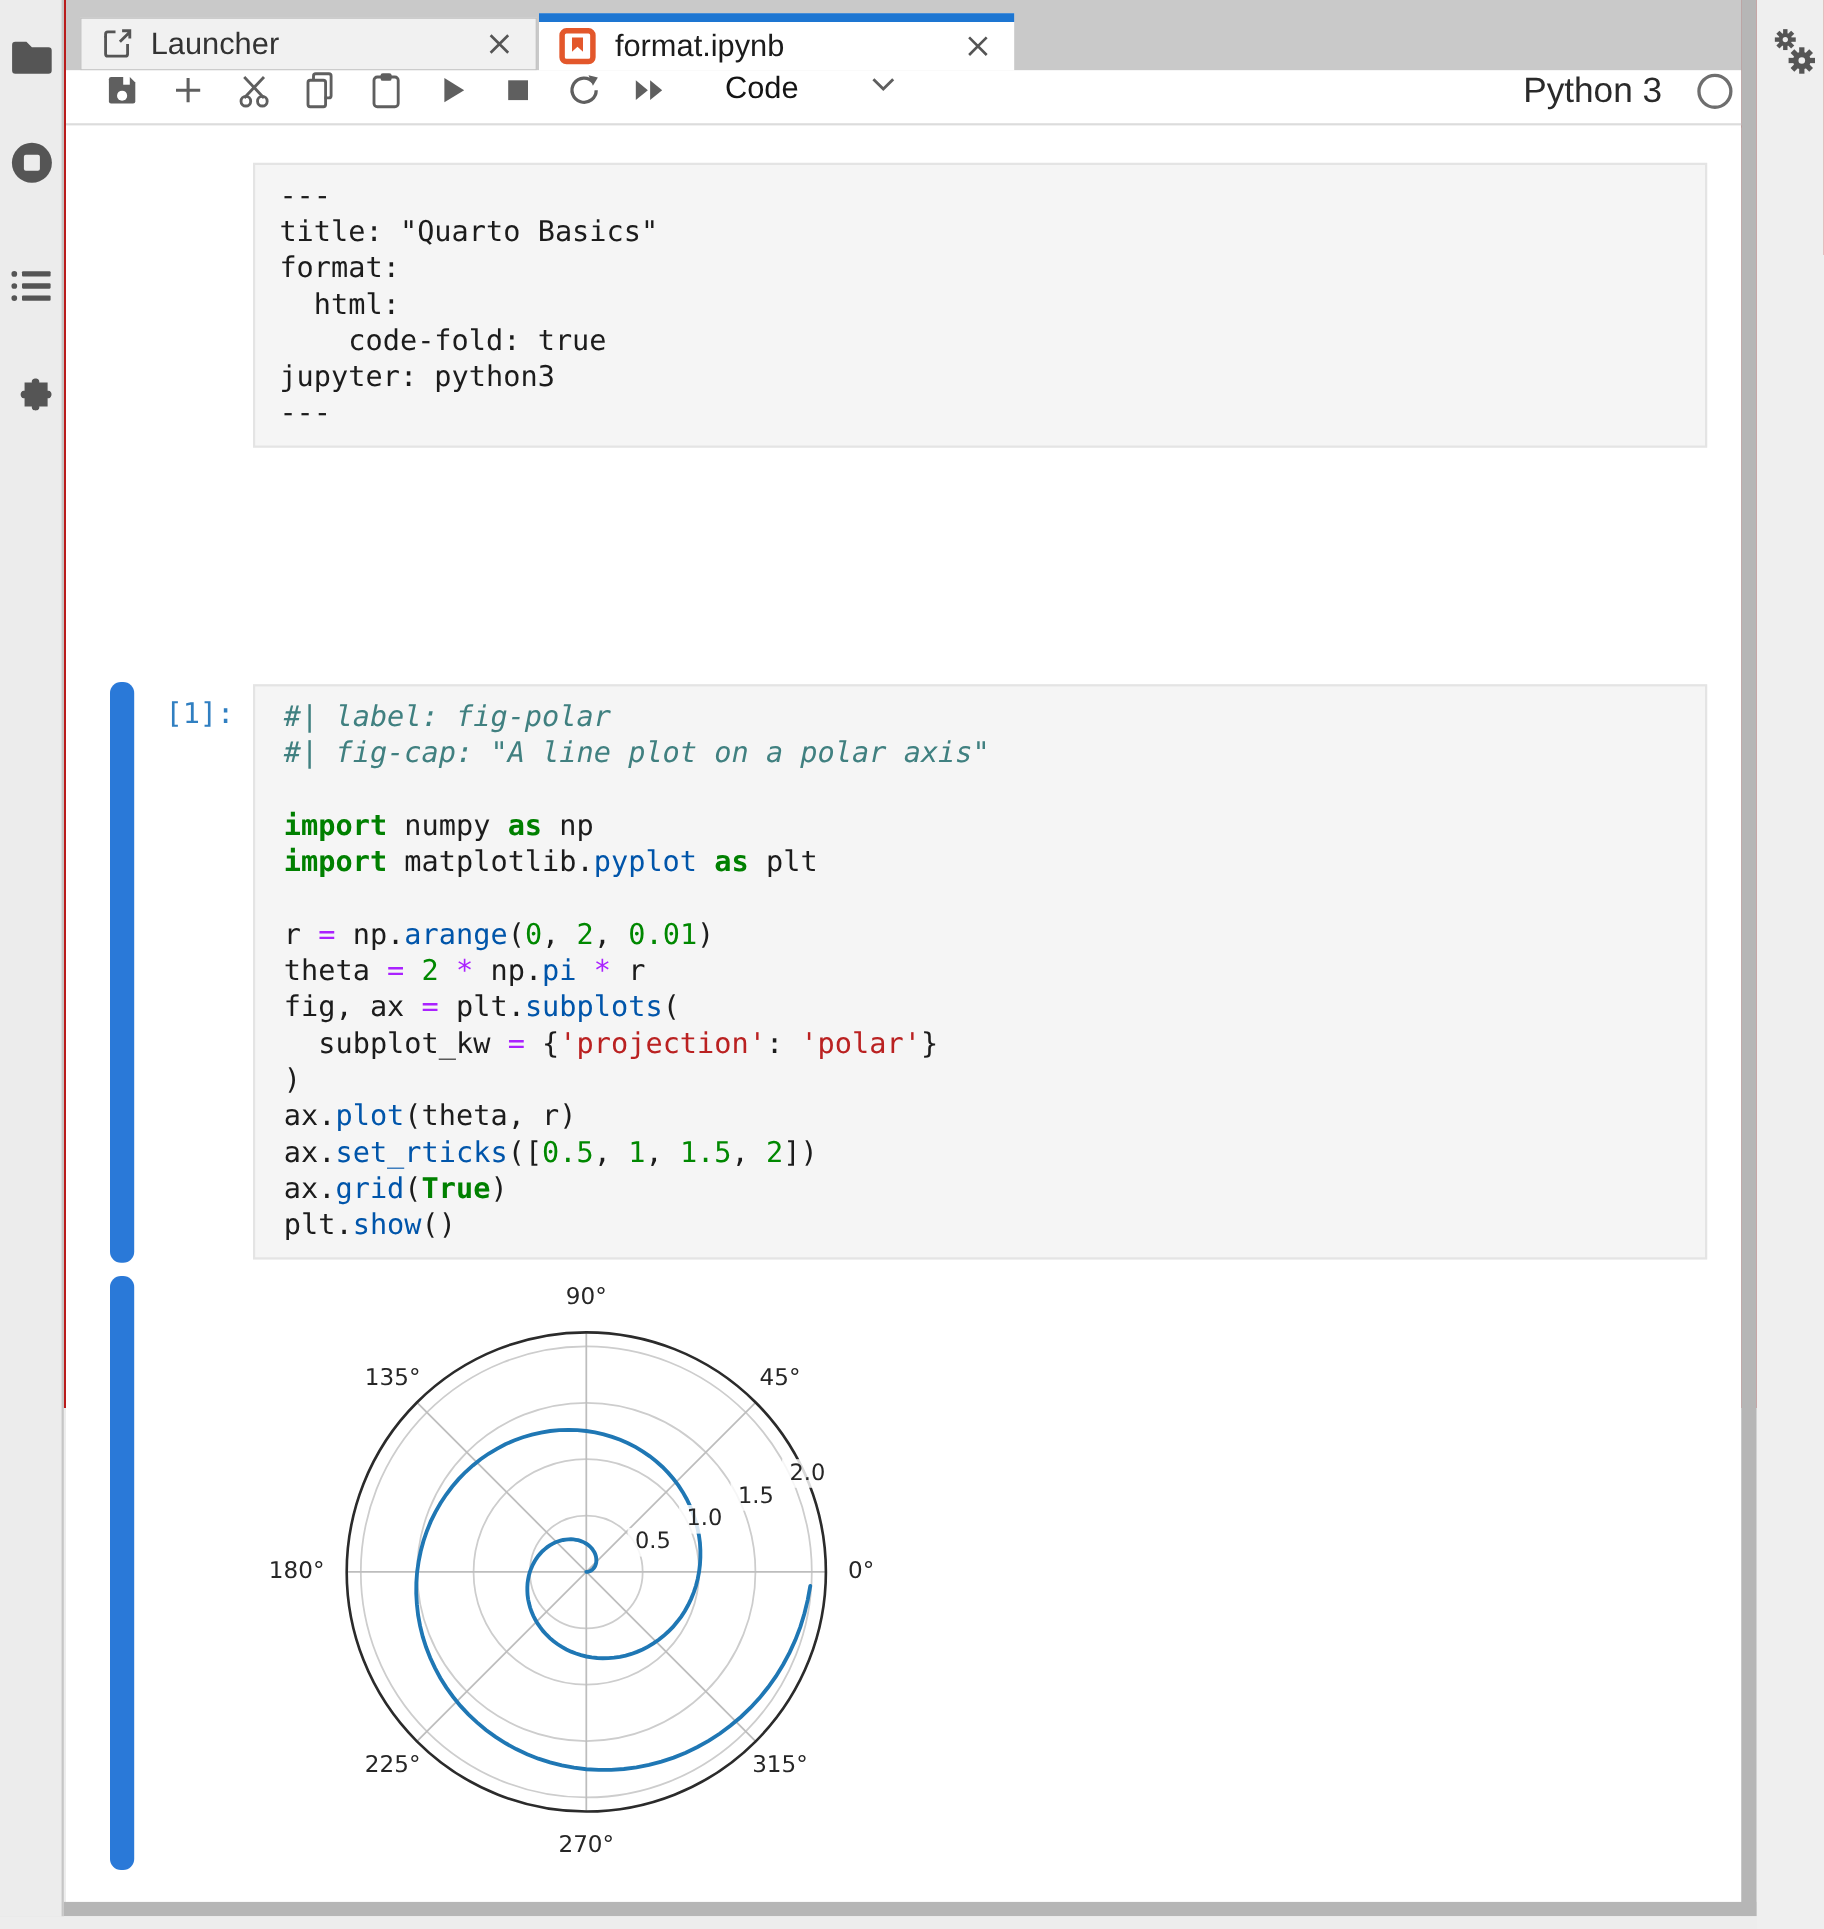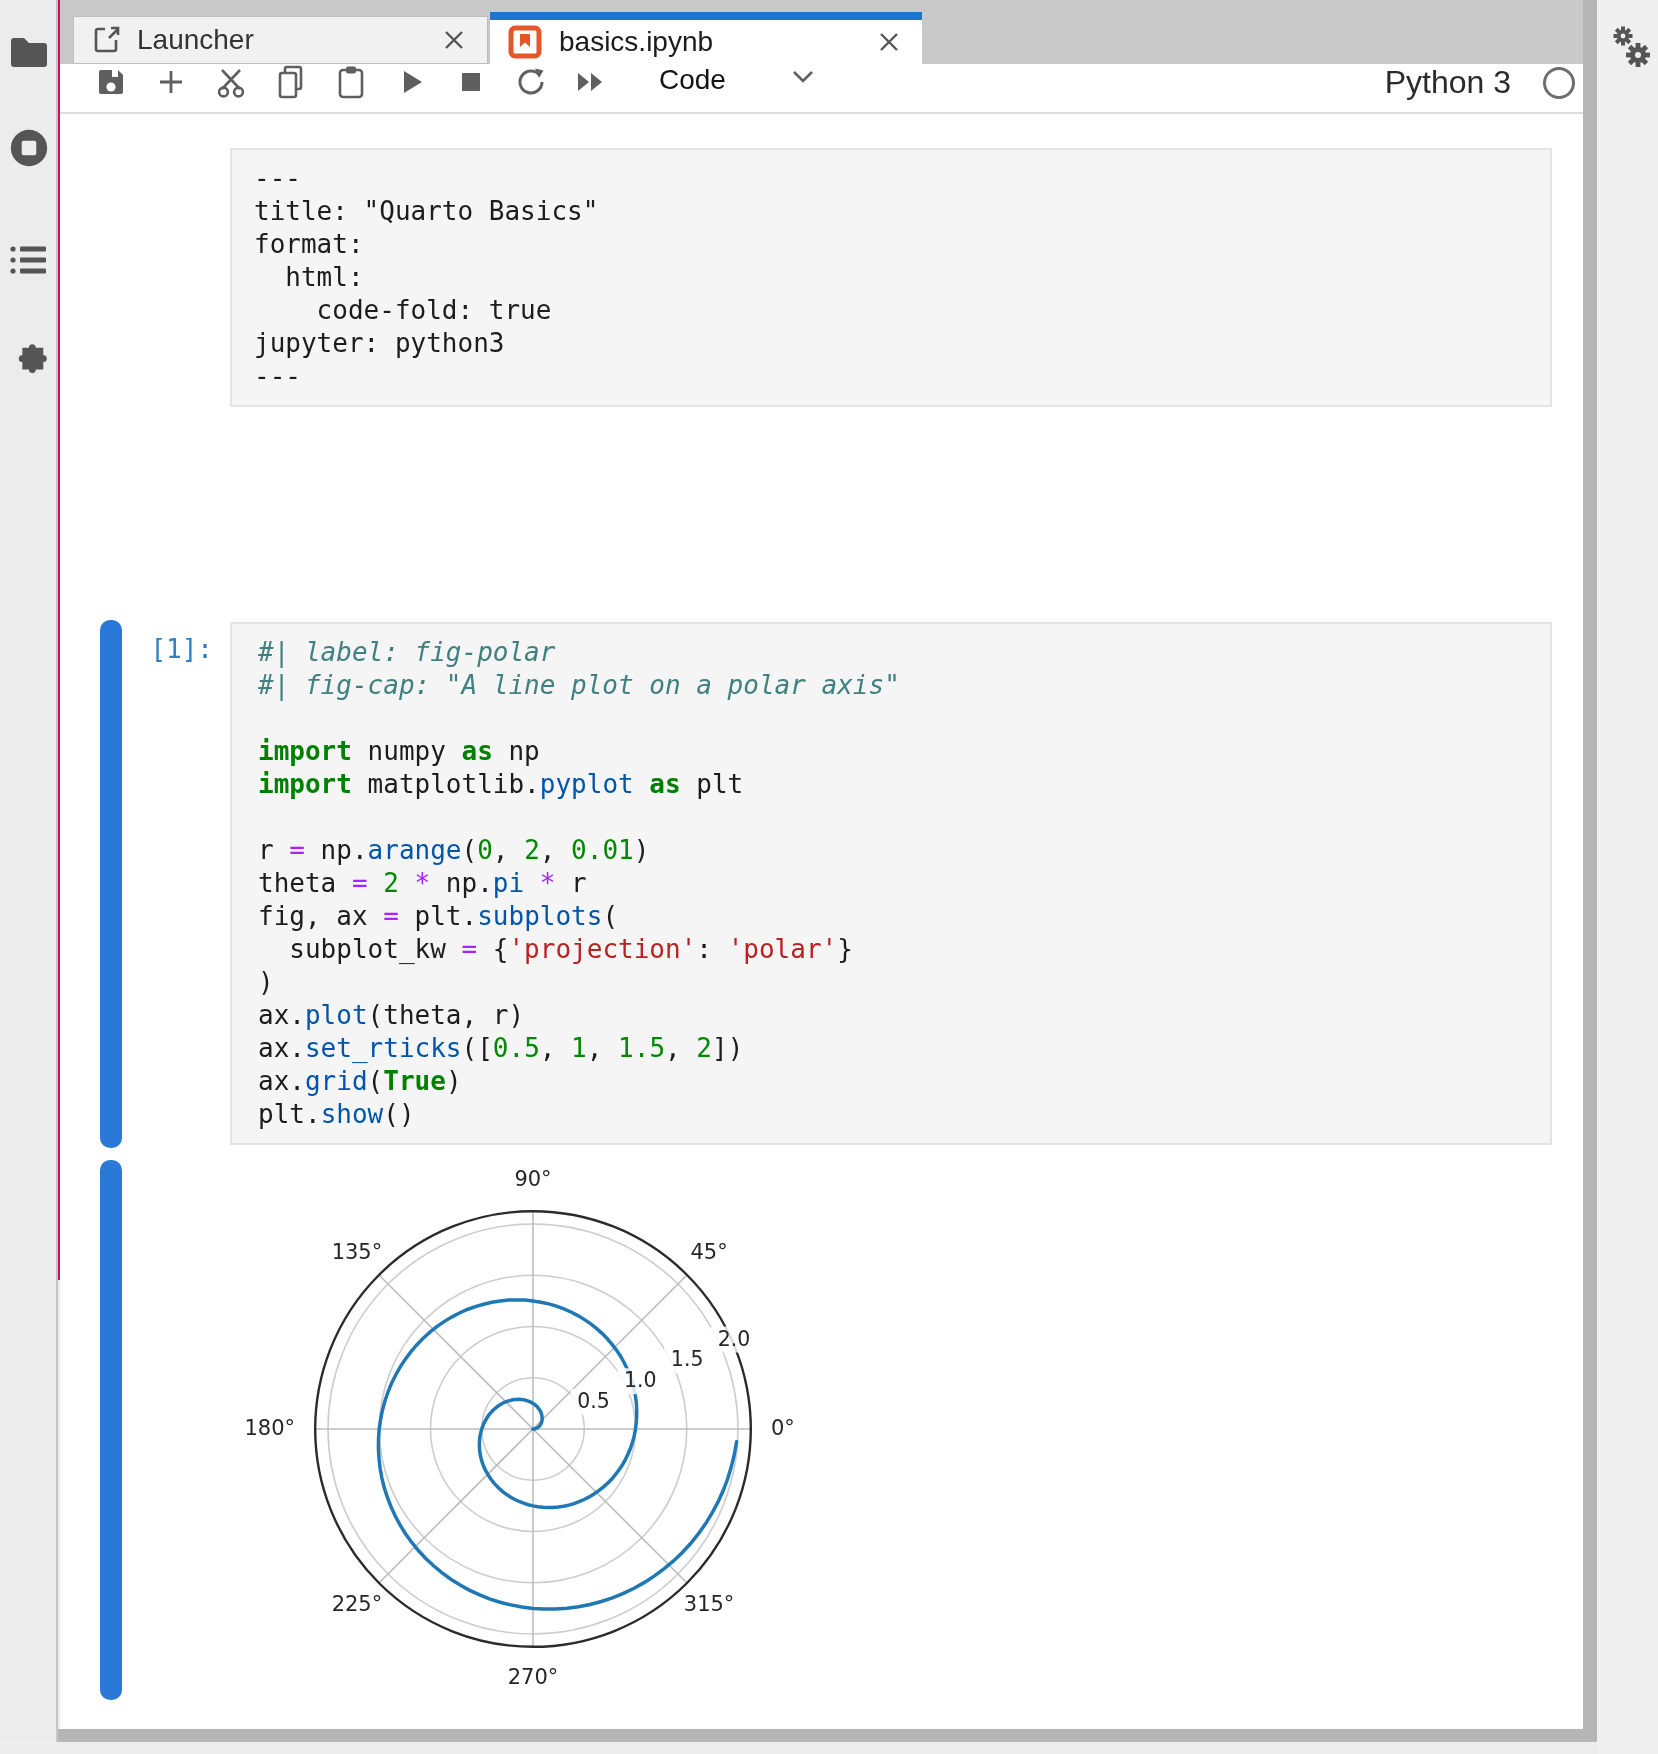--- a/index.html
+++ b/index.html
@@ -1,18 +1,18 @@
 <!DOCTYPE html>
 <html><head>
 <meta charset="utf-8">
 <style>
   * { margin:0; padding:0; box-sizing:border-box; }
   html,body { width:1658px; height:1754px; overflow:hidden;
     font-family:"Liberation Sans", sans-serif; background:#ededed; }
-  .stage { position:relative; width:1658px; height:1280px; background:#be185d; }
+  .stage { position:relative; width:1658px; height:1280px; background:#b91c1c; }
 
   
   .activity-bar { position:absolute; left:0; top:0; width:58px; height:1742px;
     background:#ececec; border-right:2px solid #c6c6c6; z-index:5; }
   .act-item { position:absolute; left:9px; width:40px; height:44px; display:flex;
     align-items:center; justify-content:center; cursor:pointer; }
 
   
   .win-border-right { position:absolute; left:1583px; top:0; width:14px; height:1742px; background:#b6b6b6; }
   .win-border-bottom { position:absolute; left:0; top:1729px; width:1597px; height:13px; background:#b6b6b6; }
@@ -123,21 +123,21 @@
               <path d="M5,5 L21,21 M21,5 L5,21" stroke="#555" stroke-width="2.4" fill="none"></path>
             </svg>
         </span>
       </div>
 
       <div class="tab active">
         <svg width="34" height="34" viewBox="0 0 34 34">
           <rect x="3" y="3" width="28" height="28" rx="4" fill="#fff" stroke="#e3572b" stroke-width="5"></rect>
           <path d="M12,9 h10 v13 l-5,-4.6 L12,22 z" fill="#e3572b"></path>
         </svg>
-        <span class="tab-label" style="color:#1c1c1c; margin-left:17px;">basics.ipynb</span>
+        <span class="tab-label" style="color:#1c1c1c; margin-left:17px;">format.ipynb</span>
         <span class="tab-close">
           <svg width="26" height="26" viewBox="0 0 26 26">
               <path d="M5,5 L21,21 M21,5 L5,21" stroke="#555" stroke-width="2.4" fill="none"></path>
             </svg>
         </span>
       </div>
     </div>
 
     <div class="toolbar">
       <span class="tb-btn">

